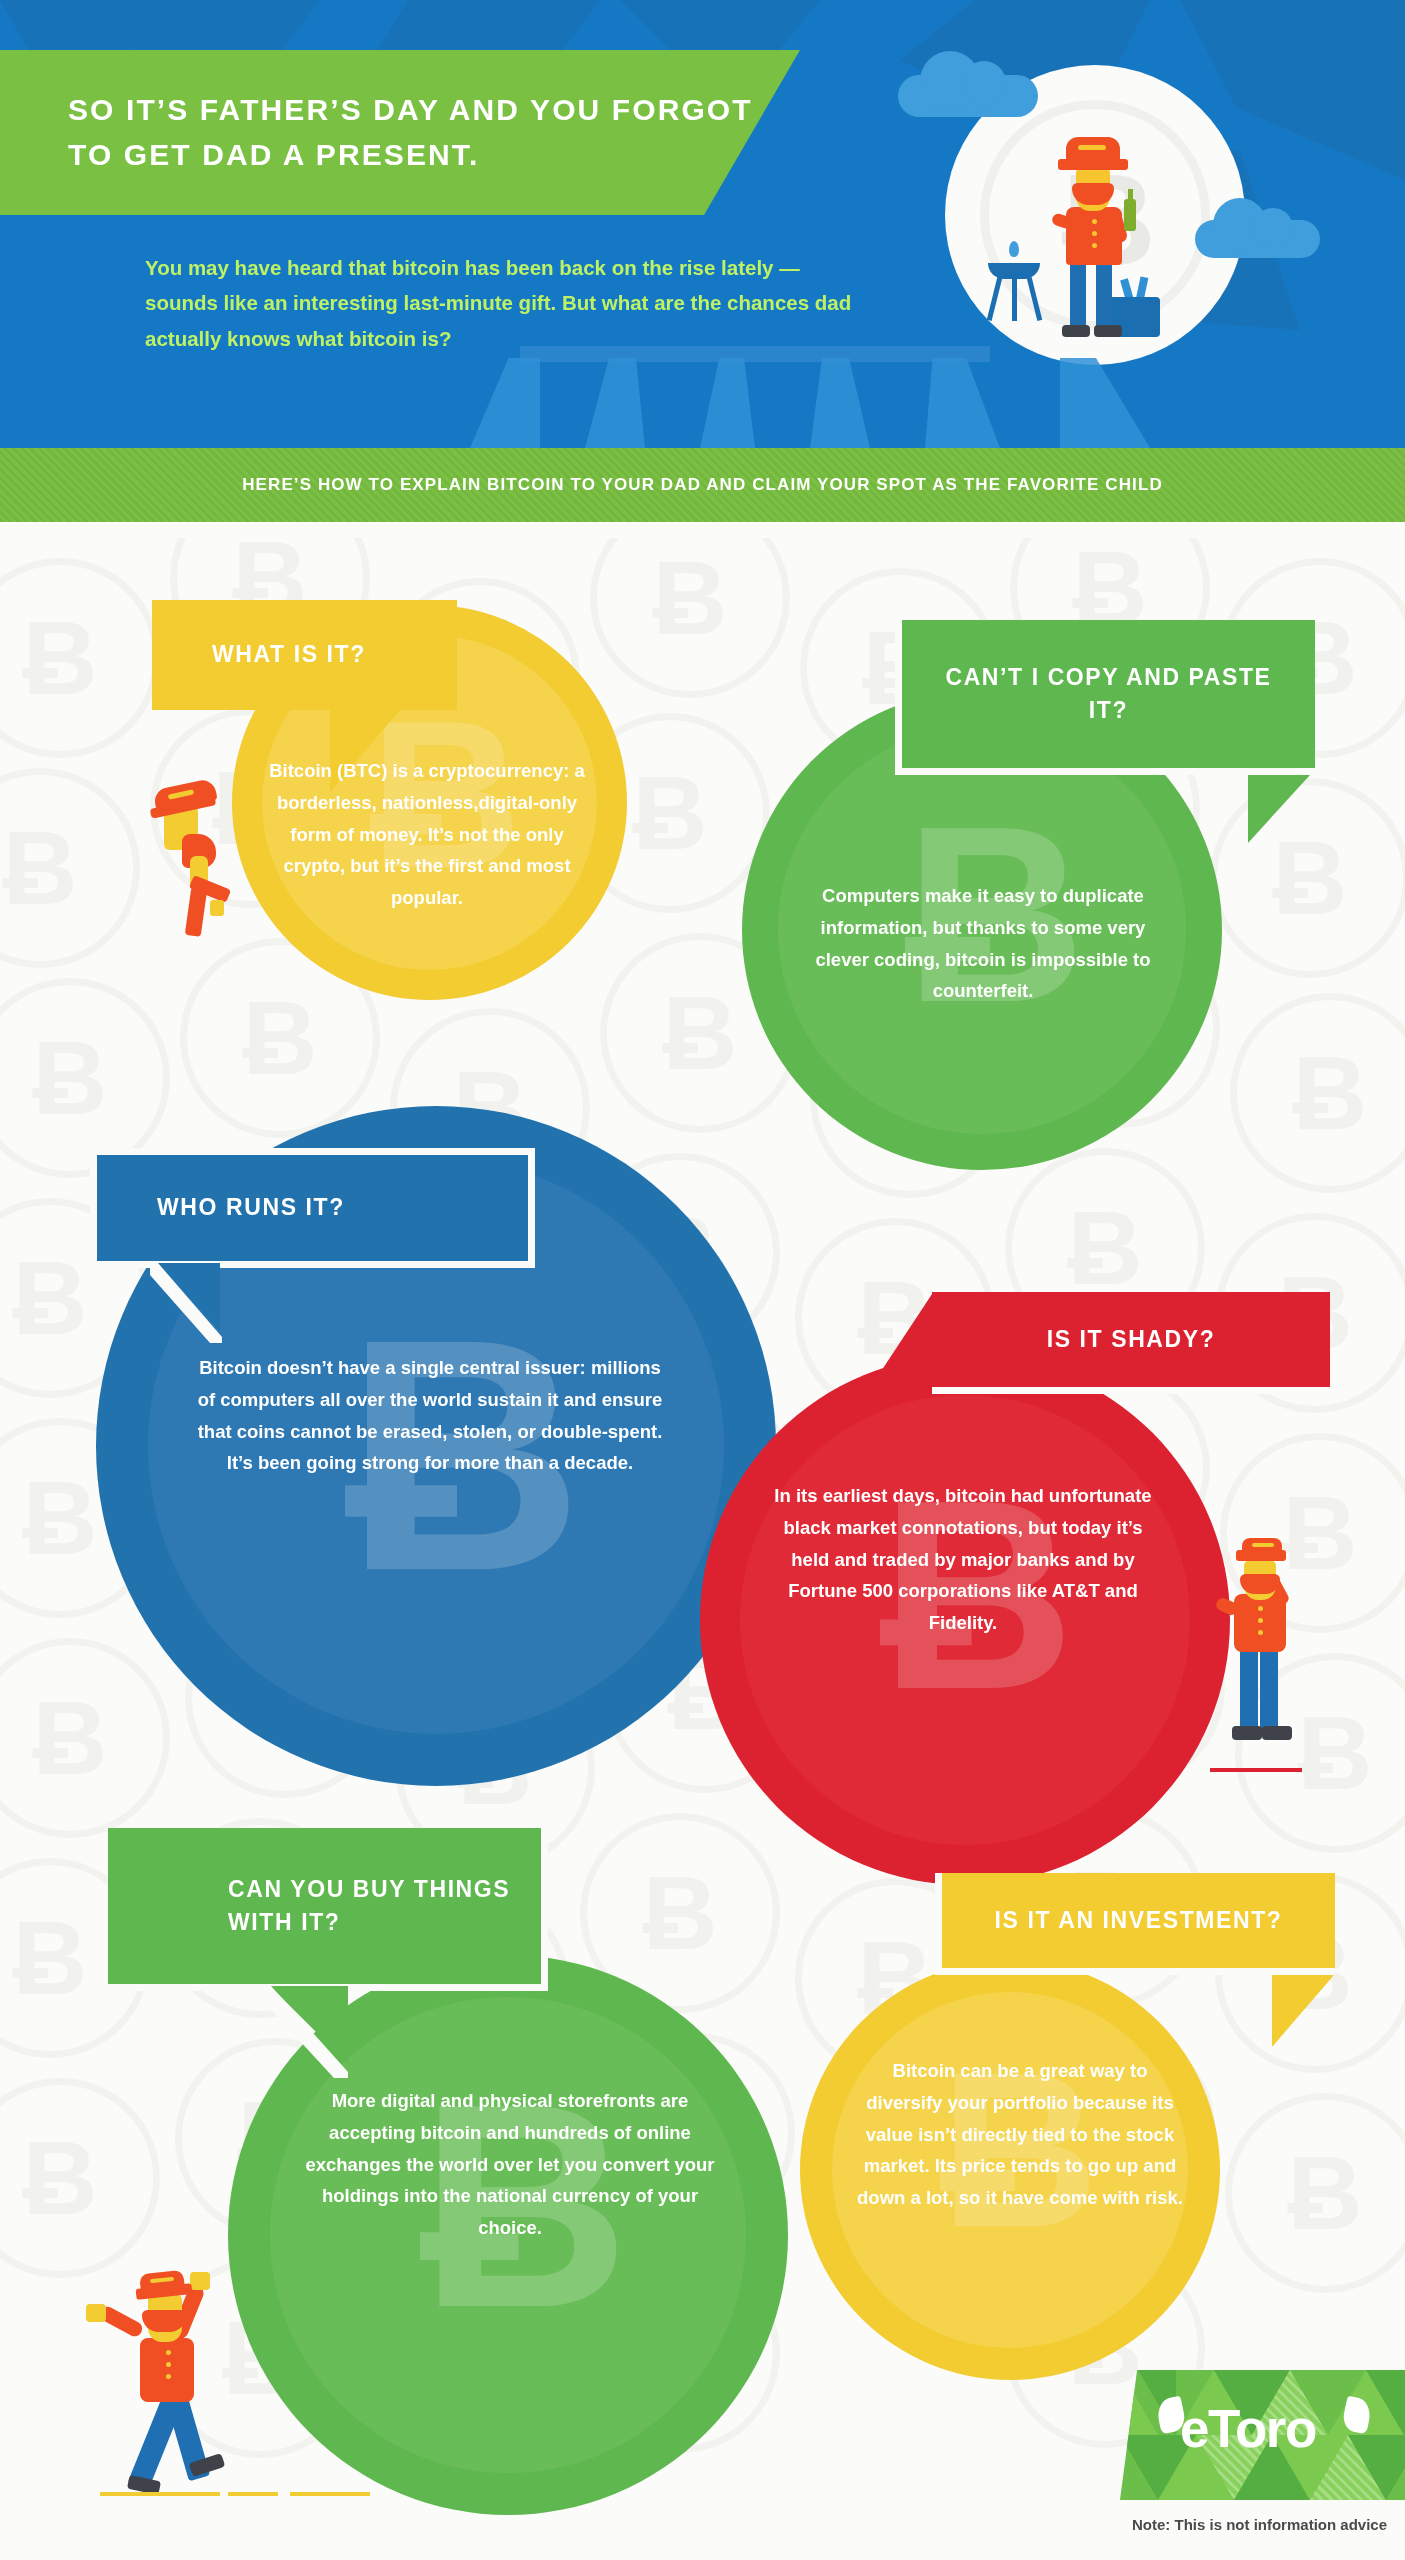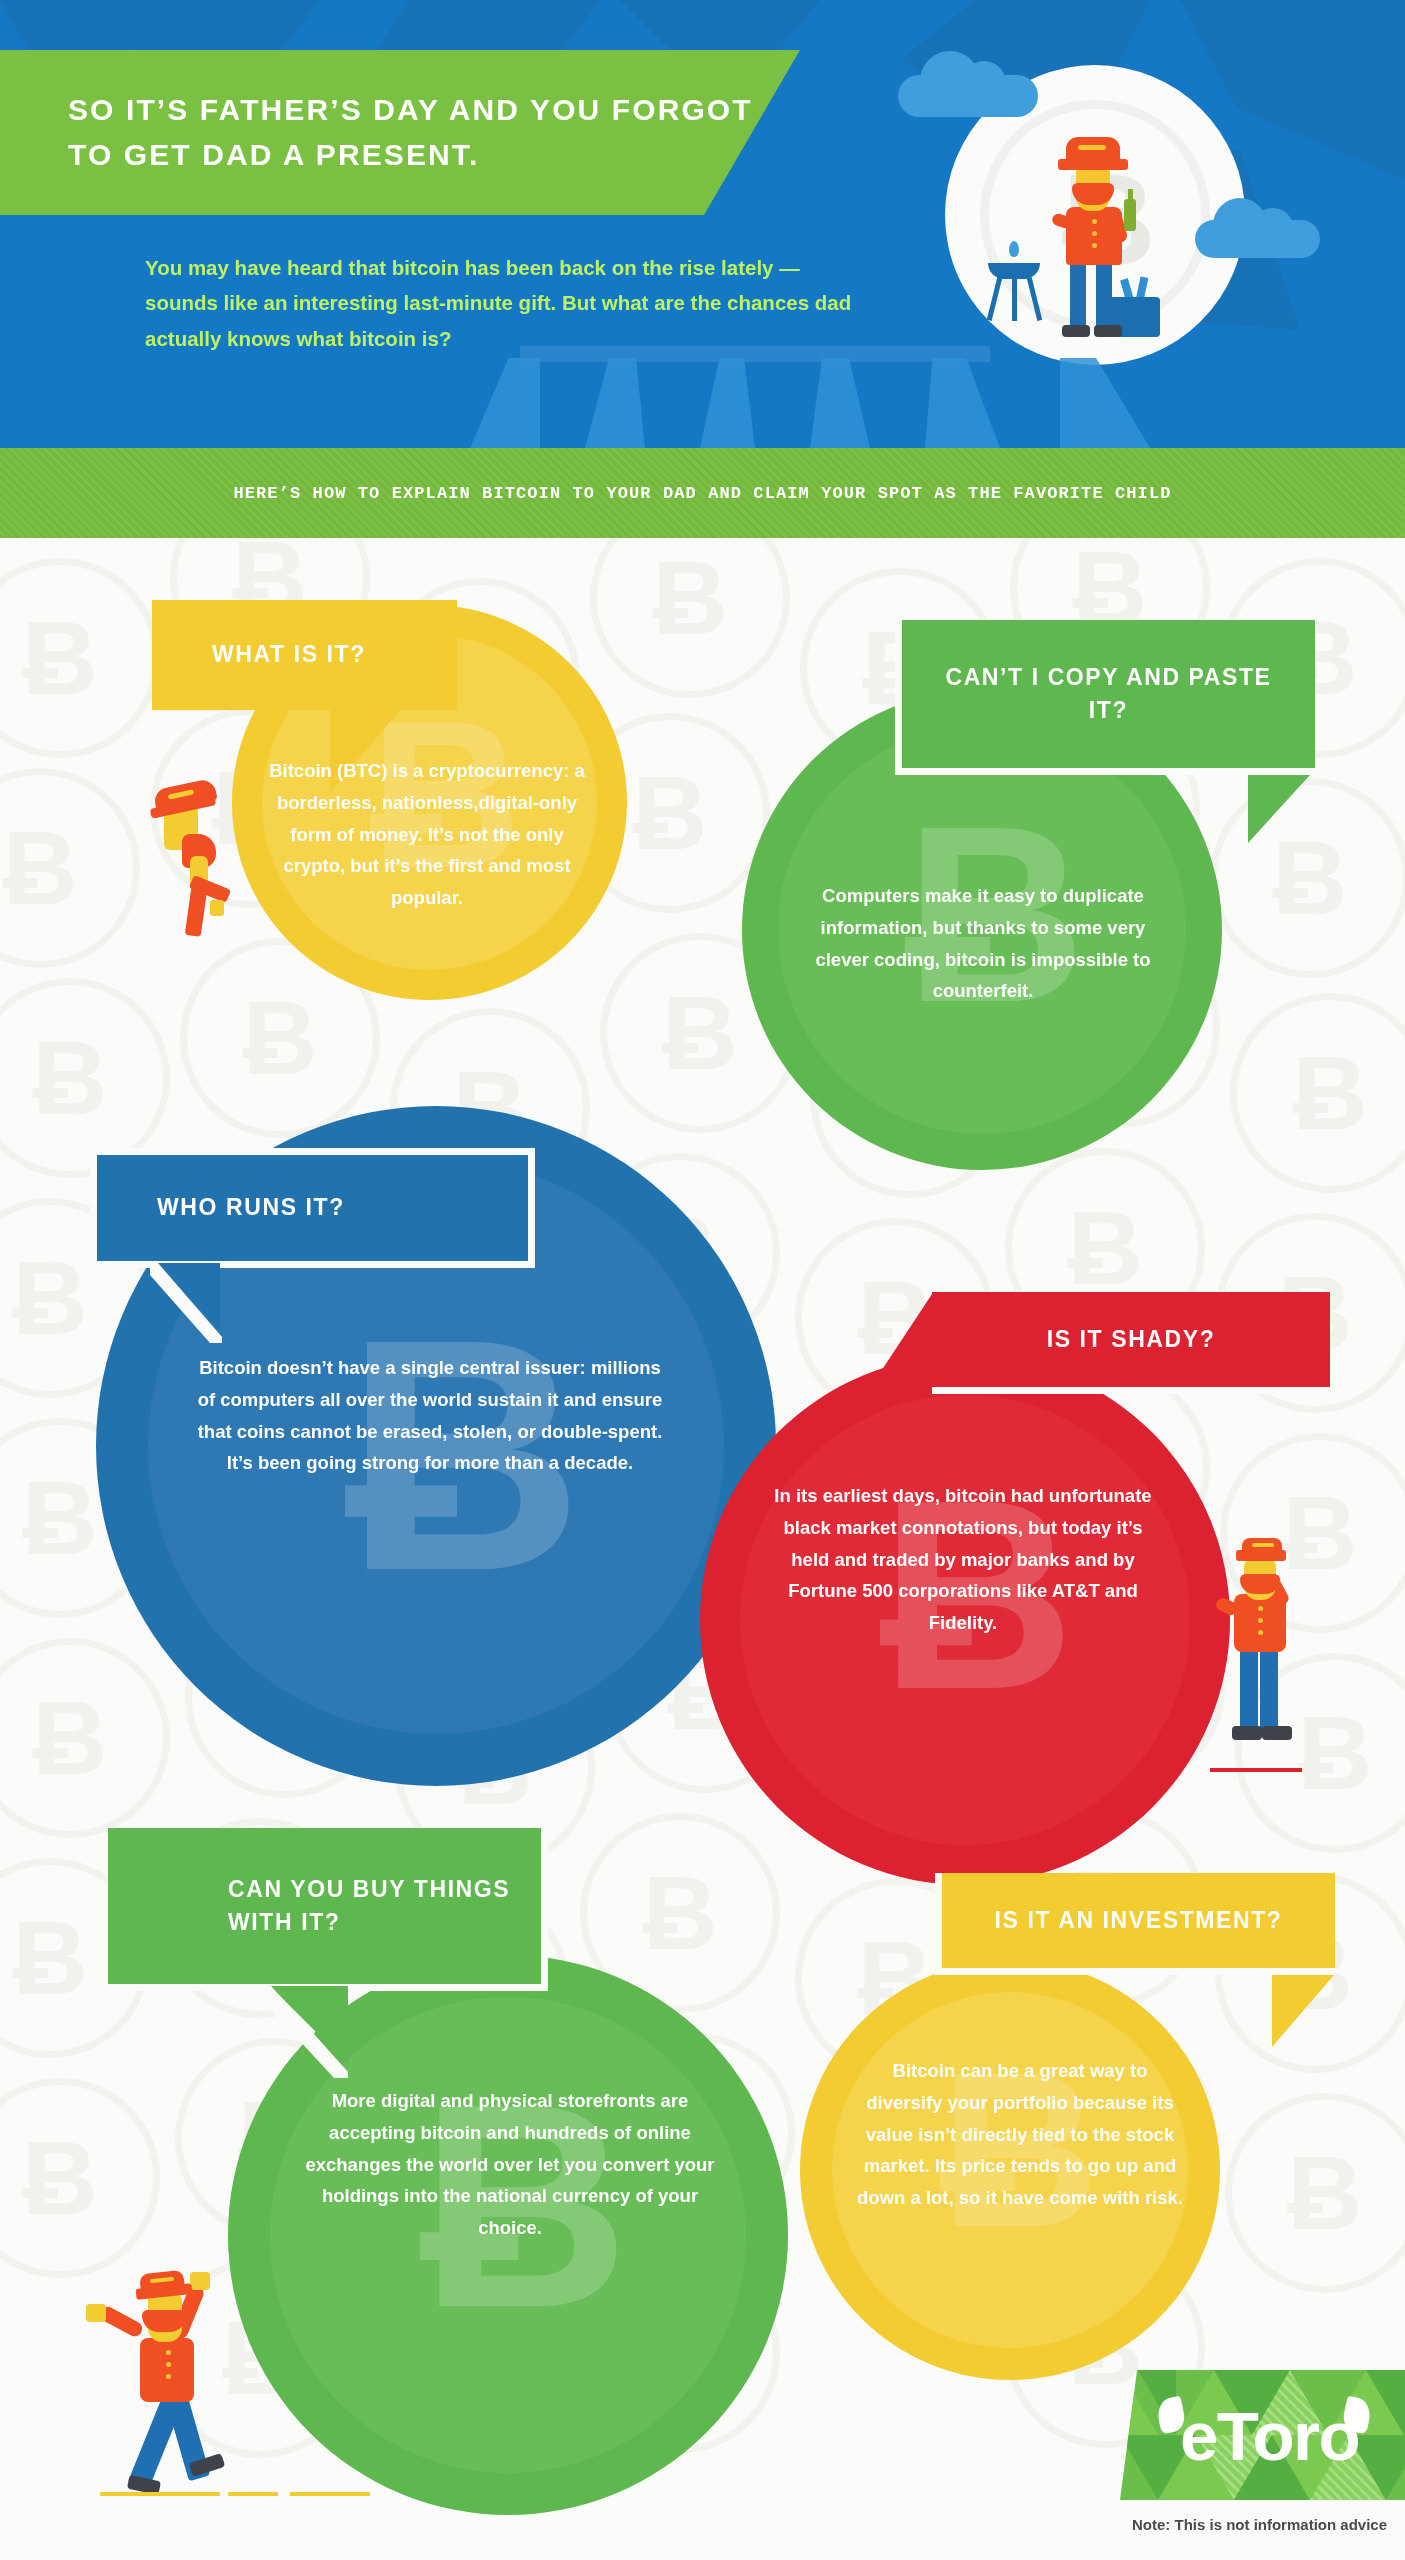--- a/index.html
+++ b/index.html
@@ -64,23 +64,23 @@
   .d-armL{position:absolute;left:4px;top:78px;width:20px;height:12px;background:#f04e23;border-radius:6px;transform:rotate(18deg);}
   .d-armR{position:absolute;left:62px;top:70px;width:14px;height:36px;background:#f04e23;border-radius:7px;transform:rotate(-16deg);}
   .d-bottle{position:absolute;left:76px;top:62px;width:12px;height:32px;background:#7fae2f;border-radius:3px;}
   .d-bottleneck{position:absolute;left:80px;top:52px;width:5px;height:12px;background:#7fae2f;}
   .d-legL{position:absolute;left:22px;top:126px;width:16px;height:66px;background:#1f6fb2;border-radius:3px;}
   .d-legR{position:absolute;left:48px;top:126px;width:16px;height:66px;background:#1f6fb2;border-radius:3px;}
   .d-shoeL{position:absolute;left:14px;top:188px;width:28px;height:12px;background:#3f4248;border-radius:4px;}
   .d-shoeR{position:absolute;left:46px;top:188px;width:28px;height:12px;background:#3f4248;border-radius:4px;}
 
   
-  .subbanner{position:absolute;left:0;top:448px;width:1405px;height:90px;background:#7ac043;
+  .subbanner{position:absolute;left:0;top:448px;width:1405px;height:74px;background:#7ac043;
     background-image:repeating-linear-gradient(45deg,rgba(0,0,0,.05) 0 3px,rgba(0,0,0,0) 3px 6px);
-    display:flex;align-items:center;justify-content:center;font-family:Liberation Mono, monospace;}
+    display:flex;align-items:center;justify-content:center;}
   .subbanner span{color:#fff;font-size:17px;font-weight:700;letter-spacing:1.1px;text-transform:uppercase;}
 
   
   .bodybg{position:absolute;left:0;top:538px;width:1405px;height:2022px;background:#fbfbfa;overflow:hidden;}
   .wm{position:absolute;width:200px;height:200px;border-radius:50%;border:7px solid #f2f2ef;box-sizing:border-box;
       display:flex;align-items:center;justify-content:center;color:#f1f1ee;font-size:104px;font-weight:700;line-height:1;}
 
   
   .card{position:absolute;}
   .coin{position:absolute;border-radius:50%;}
@@ -93,21 +93,21 @@
 
   
   .mini{position:absolute;}
   .m-part{position:absolute;}
 
   
   .logo-block{position:absolute;left:1120px;top:2370px;width:285px;height:130px;overflow:hidden;
     background:#6cbe4a;clip-path:polygon(6% 0, 100% 0, 100% 100%, 0 100%);}
   .tri{position:absolute;width:0;height:0;}
   .etoro{position:absolute;left:1158px;top:2398px;width:215px;height:72px;}
-  .etoro-word{position:absolute;left:22px;top:4px;color:#fff;font-size:69px;font-weight:700;letter-spacing:-1.5px;line-height:1;font-family:"Liberation Sans",sans-serif;}
+  .etoro-word{position:absolute;left:22px;top:4px;color:#fff;font-size:53px;font-weight:700;letter-spacing:-1.5px;line-height:1;font-family:"Liberation Sans",sans-serif;}
   .horn{position:absolute;width:26px;height:34px;background:#fff;}
   .horn.l{left:0;top:0;border-radius:60% 10% 50% 20%;transform:rotate(-12deg);}
   .horn.r{left:186px;top:0;border-radius:10% 60% 20% 50%;transform:rotate(12deg);}
   .note{position:absolute;right:18px;top:2516px;color:#4a4a4a;font-size:15px;font-weight:700;}
   .dashline{position:absolute;height:4px;background:#f2cc30;}
 </style>
 </head>
 <body>
 
 <div id="page">

